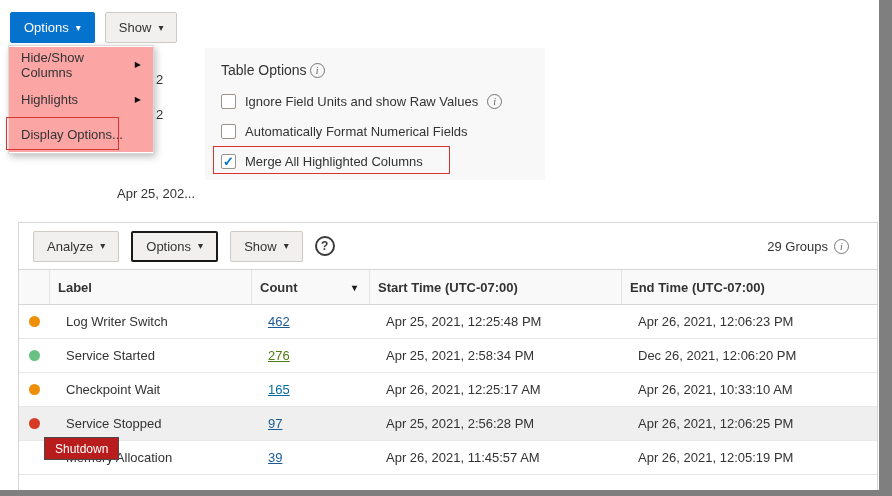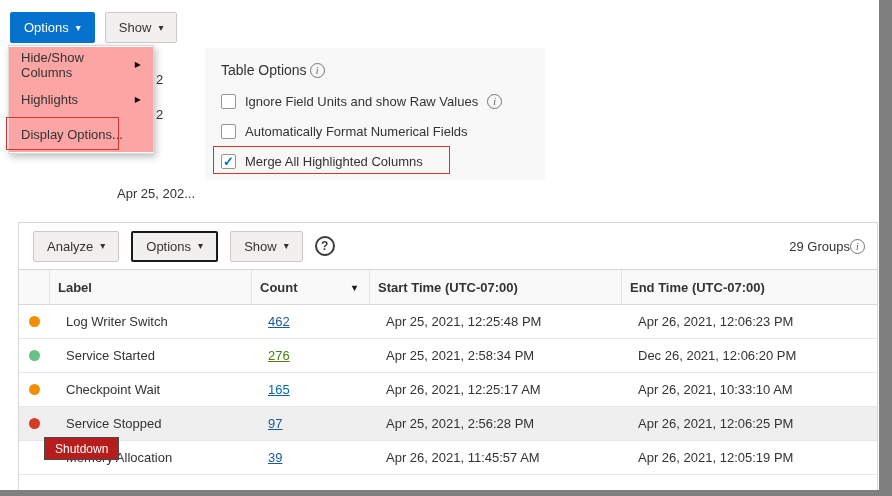--- a/index.html
+++ b/index.html
@@ -78,21 +78,21 @@
   .table-section {
     position:absolute; left:18px; top:222px; width:860px; height:274px;
     border:1px solid #d6d6d6; border-bottom:none; background:#fff; z-index:2;
   }
   .table-toolbar { position:relative; height:46px; display:flex; align-items:center; gap:12px; padding:0 14px; }
   .help-circle {
     width:20px; height:20px; border:2px solid #3b3b3b; border-radius:50%;
     display:flex; align-items:center; justify-content:center;
     font-size:12px; font-weight:bold; color:#3b3b3b; cursor:pointer;
   }
-  .groups { position:absolute; right:12px; top:0; height:46px; display:flex; align-items:center; font-size:13px; }
+  .groups { position:absolute; right:28px; top:0; height:46px; display:flex; align-items:center; gap:6px; font-size:13px; }
 
   .thead {
     display:grid; grid-template-columns:30px 202px 118px 252px 1fr; height:36px;
     background:#f9f9f9; border-top:1px solid #d6d6d6; border-bottom:1px solid #d6d6d6;
     font-weight:bold; font-size:13px;
   }
   .th { display:flex; align-items:center; padding-left:8px; border-left:1px solid #e2e2e2; overflow:hidden; white-space:nowrap; }
   .th:first-child { border-left:none; }
   .th-count { justify-content:space-between; padding-right:12px; }
   .sort-chev { font-size:10px; color:#1a1a18; cursor:pointer; }

